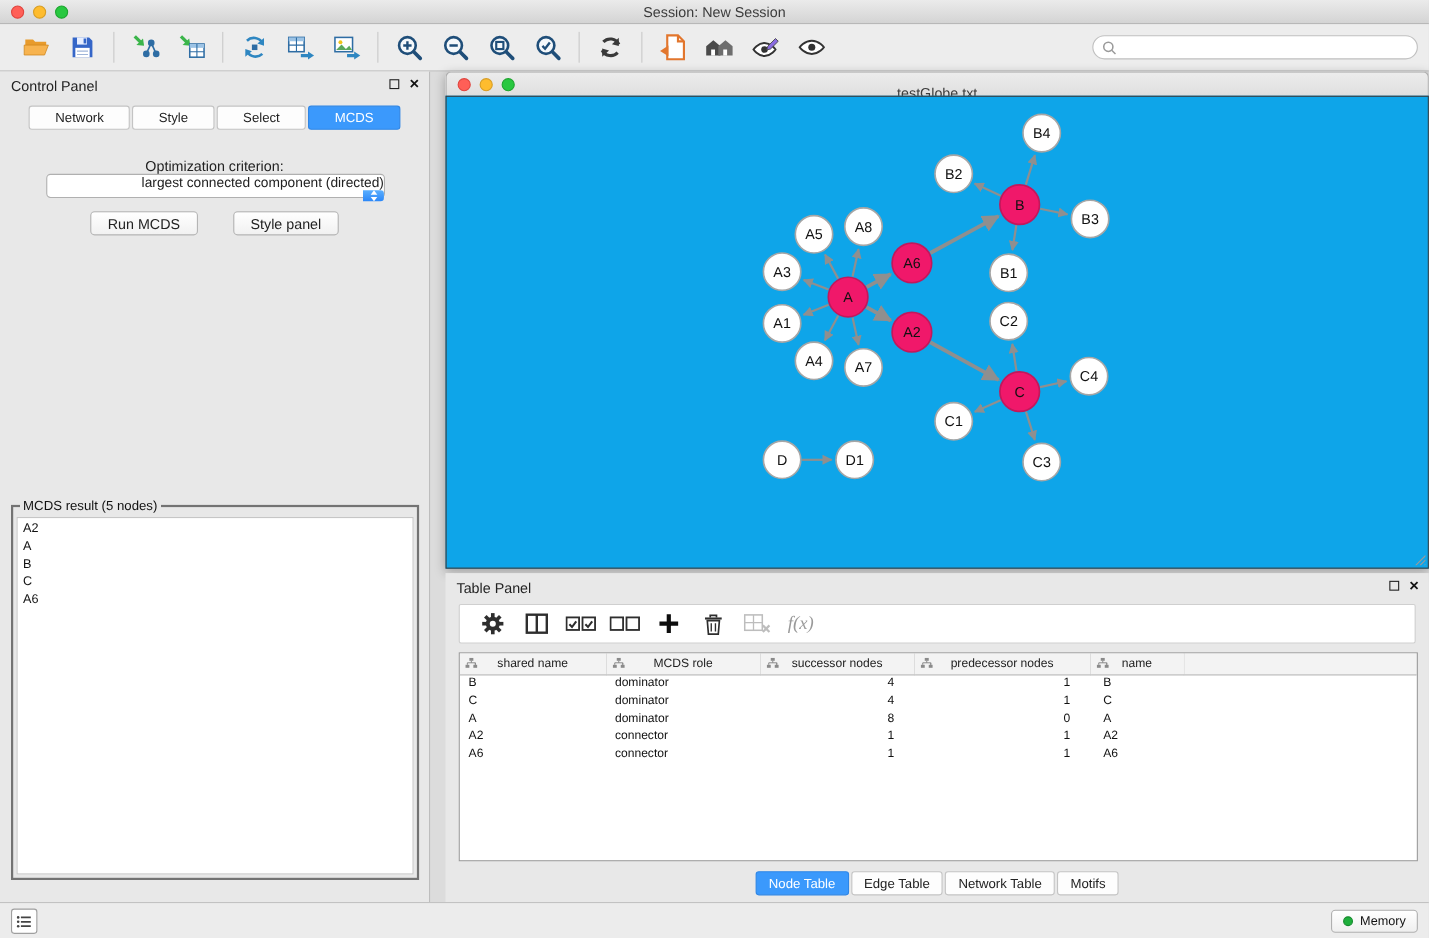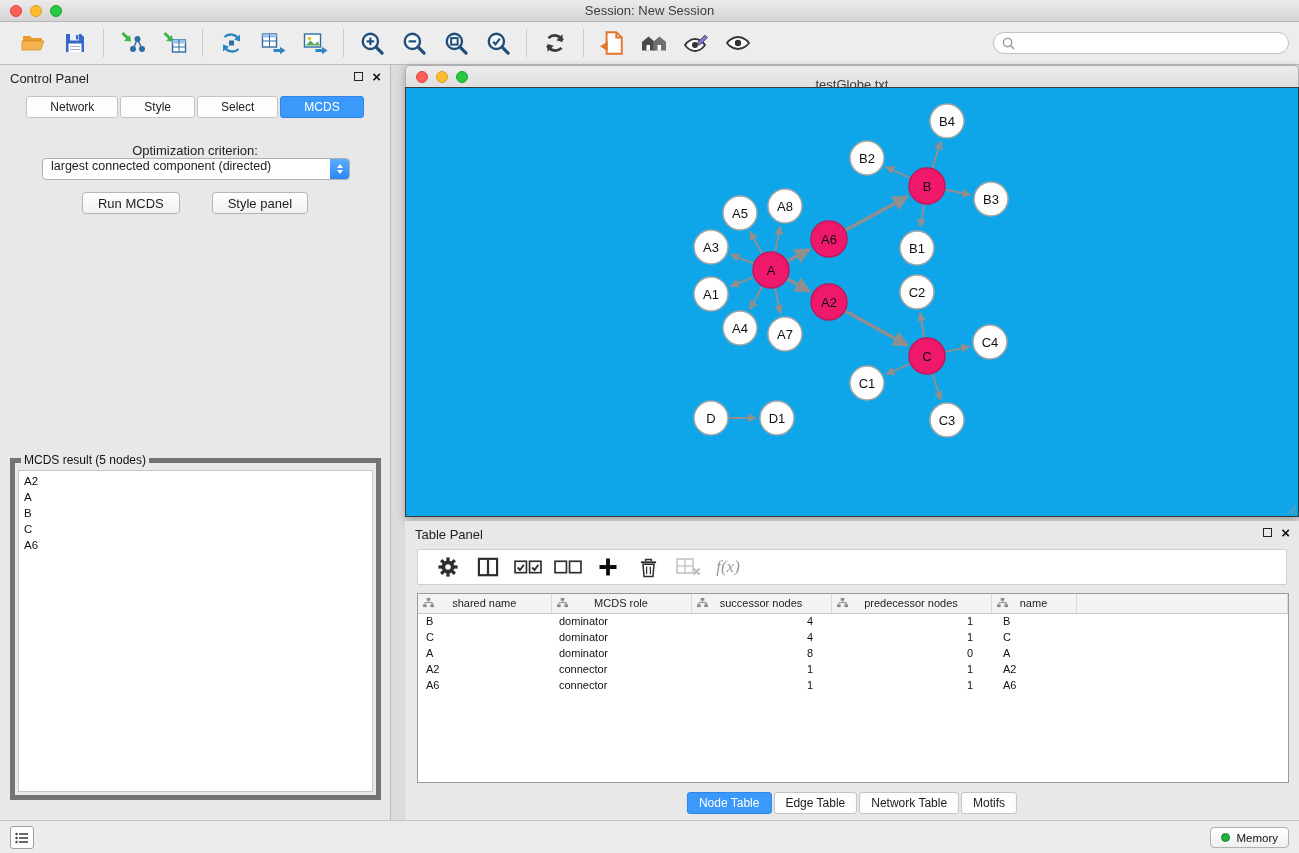--- a/index.html
+++ b/index.html
@@ -62,39 +62,39 @@
   .ctabs{position:absolute;left:0;top:31px;width:100%;display:flex;justify-content:center;}
   .ctab{
     padding:3px 23px;font-size:12px;background:#fdfdfd;color:#222;
     border:1px solid #c4c4c4;border-radius:3px;margin:0 1px;cursor:default;
   }
   .ctab.active{background:var(--accent);border-color:#2f86e6;color:#fff;}
   .opt-label{position:absolute;left:0;top:78px;width:100%;text-align:center;font-size:13px;}
   .dropdown{
     position:absolute;left:42px;top:93px;width:308px;height:22px;
     background:#fff;border:1px solid #b0b0b0;border-radius:4px;
-    display:flex;align-items:flex-start;font-size:12.5px;padding-left:8px;
+    display:flex;align-items:flex-end;font-size:12.5px;padding-left:8px;flex-direction:column;
   }
   .dropdown .stepper{
     margin-left:auto;width:19px;height:20px;border-radius:0 3px 3px 0;
     background:linear-gradient(#5aaefe,#2b87f8);
     display:flex;flex-direction:column;align-items:center;justify-content:center;gap:2px;
   }
   .tri-up{width:0;height:0;border-left:3.5px solid transparent;border-right:3.5px solid transparent;border-bottom:4.5px solid #fff;}
   .tri-down{width:0;height:0;border-left:3.5px solid transparent;border-right:3.5px solid transparent;border-top:4.5px solid #fff;}
   .cp-buttons{position:absolute;left:0;top:127px;width:100%;display:flex;justify-content:center;gap:32px;}
   .btn{
     height:22px;padding:0 15px;font-size:13px;color:#222;
     background:linear-gradient(#ffffff,#f1f1f1);
     border:1px solid #b5b5b5;border-radius:4px;cursor:default;
     font-family:"Liberation Sans",sans-serif;
   }
   fieldset.mcds{
     position:absolute;left:10px;top:388px;width:371px;height:347px;
-    border:5px solid #737373;margin:0;padding:3px;display:flex;
+    border:2px solid #737373;margin:0;padding:3px;display:flex;
   }
   fieldset.mcds legend{font-size:12px;padding:0 3px;margin-left:3px;background:transparent;color:#111;}
   .listbox{flex:1;background:#fff;border:1px solid #c6c6c6;padding:2px 5px;overflow:hidden;}
   .mcds-item{font-size:11.5px;line-height:16px;color:#111;}
 
   
   .network-window{
     position:absolute;left:405px;top:65px;width:894px;height:452px;
     box-shadow:0 3px 10px rgba(0,0,0,0.28);
     border-radius:5px 5px 0 0;

